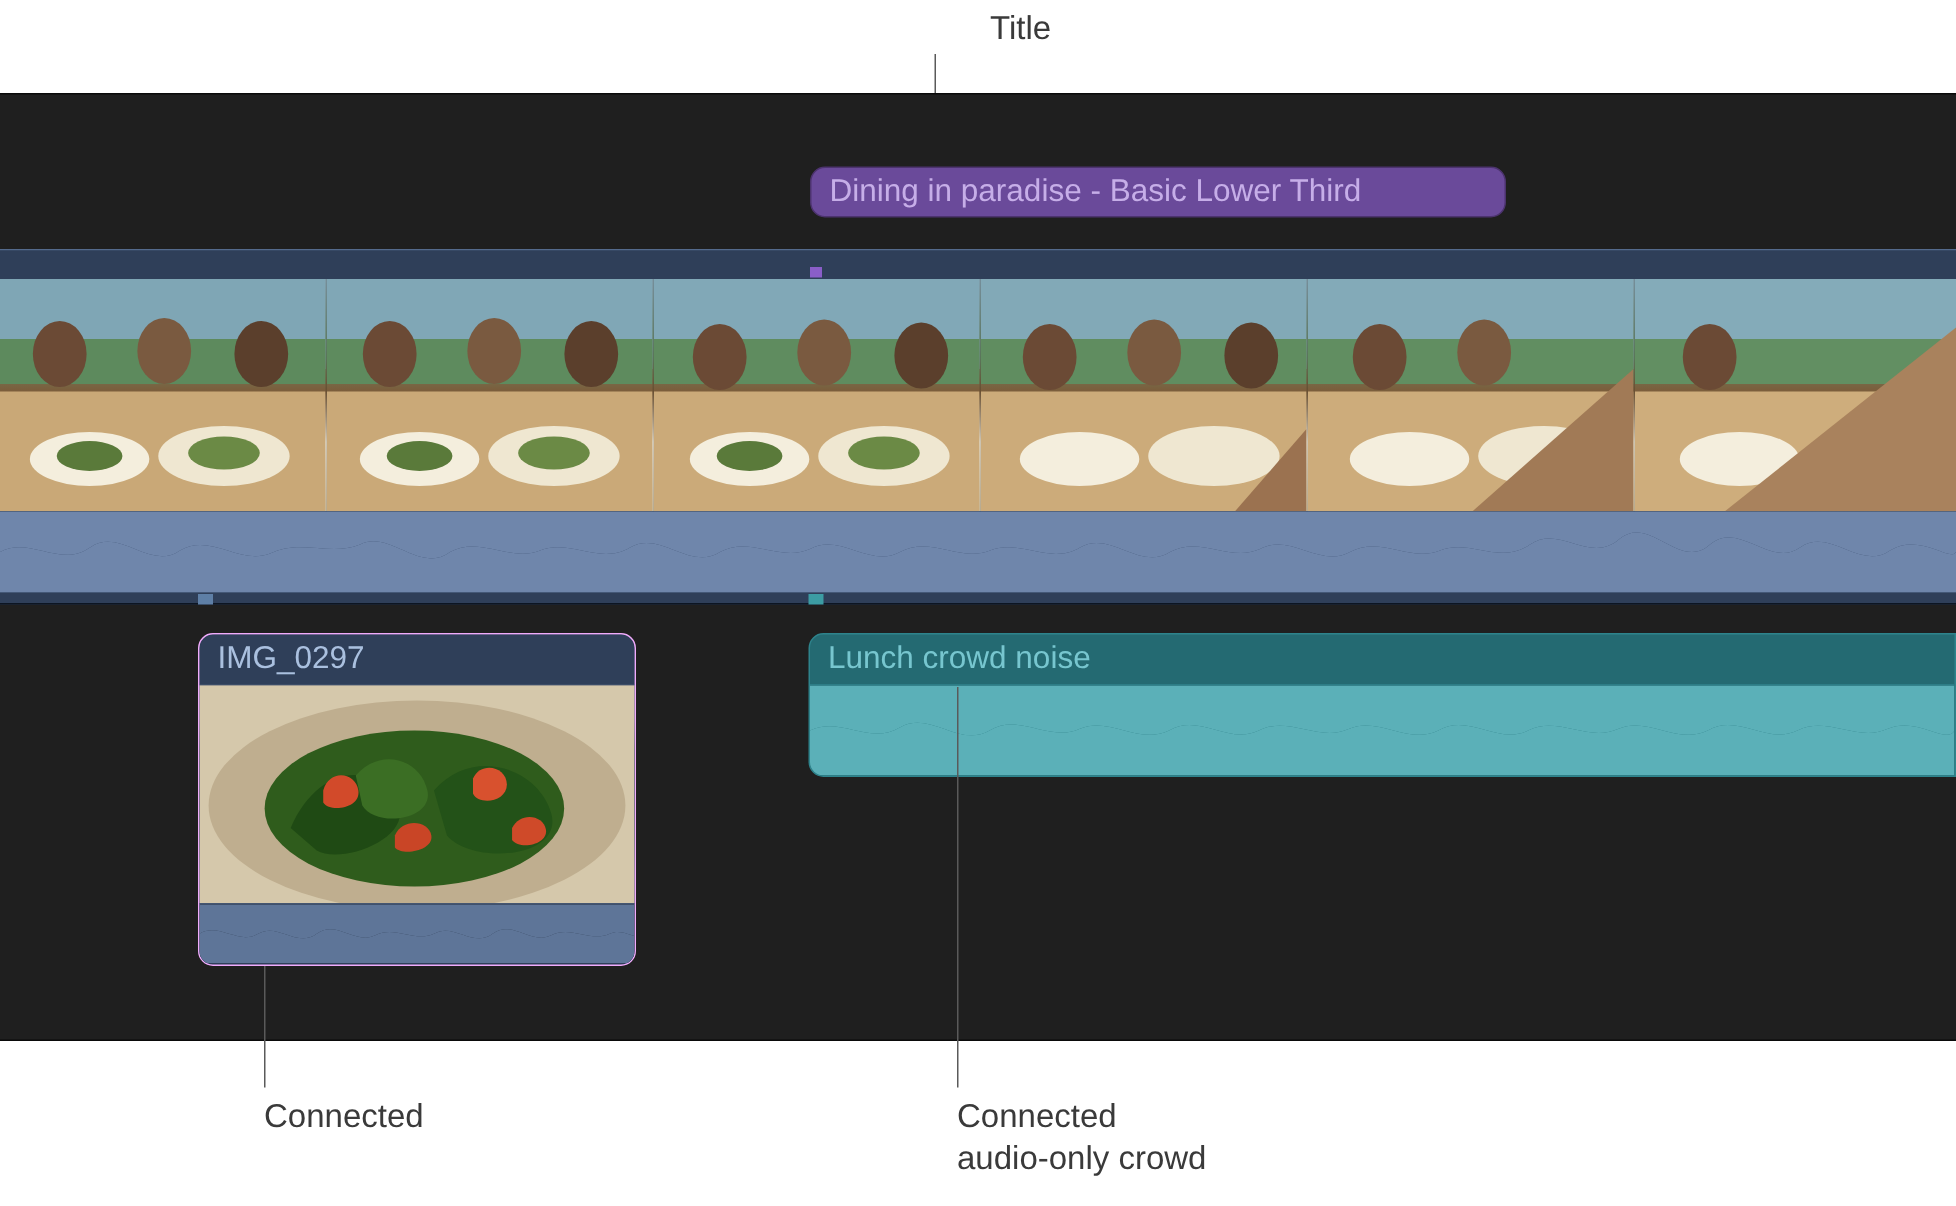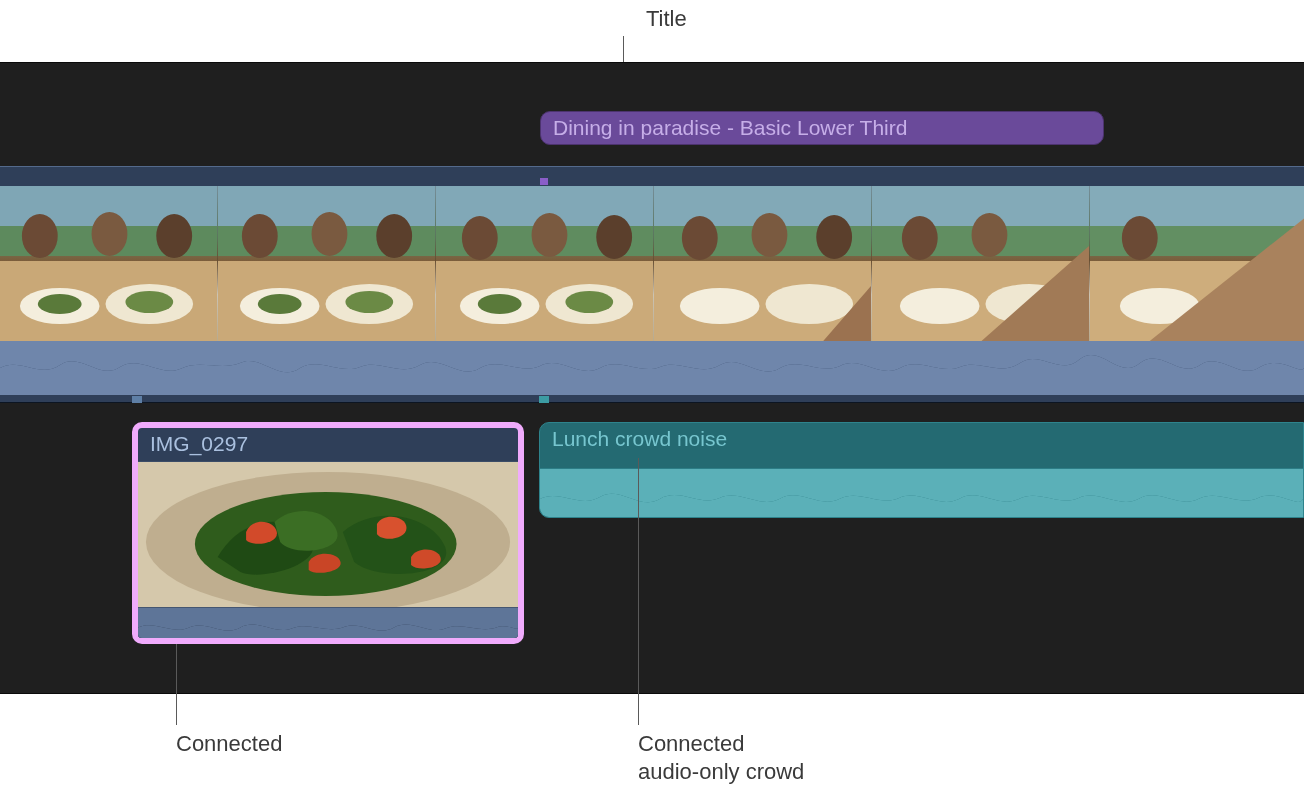--- a/index.html
+++ b/index.html
@@ -8,21 +8,21 @@
     background: #ffffff;
     width: 1304px;
     height: 804px;
     position: relative;
     overflow: hidden;
   }
 
   
   .label-title {
     position: absolute;
-    left: 646px;
+    left: 660px;
     top: 6px;
     font-size: 22px;
     color: #3a3a3a;
     font-weight: 400;
   }
   .callout-line-title {
     position: absolute;
     left: 623px;
     top: 36px;
     width: 1px;
@@ -41,21 +41,21 @@
     border-top: 1px solid #0a0a0a;
     border-bottom: 1px solid #0a0a0a;
     overflow: hidden;
   }
 
   
   .title-clip {
     position: absolute;
     left: 540px;
     top: 48px;
-    width: 564px;
+    width: 464px;
     height: 34px;
     background: #6a4a9a;
     border: 1px solid #4c336e;
     border-radius: 10px;
     line-height: 32px;
     padding-left: 12px;
     color: #c6aee8;
     font-size: 21px;
     white-space: nowrap;
     overflow: hidden;
@@ -117,24 +117,24 @@
   }
   .conn-tick-teal {
     position:absolute; top:1px; width:10px; height:7px; background:#3c9ca3;
   }
 
   
   .clip-video {
     position: absolute;
     left: 132px;
     top: 359px;
-    width: 392px;
+    width: 292px;
     height: 222px;
     background: #2f3f59;
-    border: 6px solid #f0abfc;
+    border: 1px solid #f0abfc;
     border-radius: 10px;
     overflow: hidden;
   }
   .clip-video .clip-title {
     height: 34px;
     line-height: 32px;
     padding-left: 12px;
     color: #aac0df;
     font-size: 21px;
     background: #2f3f59;
@@ -160,21 +160,21 @@
     left: 539px;
     top: 359px;
     width: 765px;
     height: 96px;
     background: #246a72;
     border: 1px solid #2e838c;
     border-radius: 10px 0 0 10px;
     overflow: hidden;
   }
   .clip-audio-only .clip-title {
-    height: 46px;
+    height: 34px;
     line-height: 32px;
     padding-left: 12px;
     color: #77c6cf;
     font-size: 21px;
     border-bottom: 1px solid #2c7d86;
   }
   .clip-audio-only .clip-wave {
     width: 100%;
     height: 60px;
     background: #2a7880;

